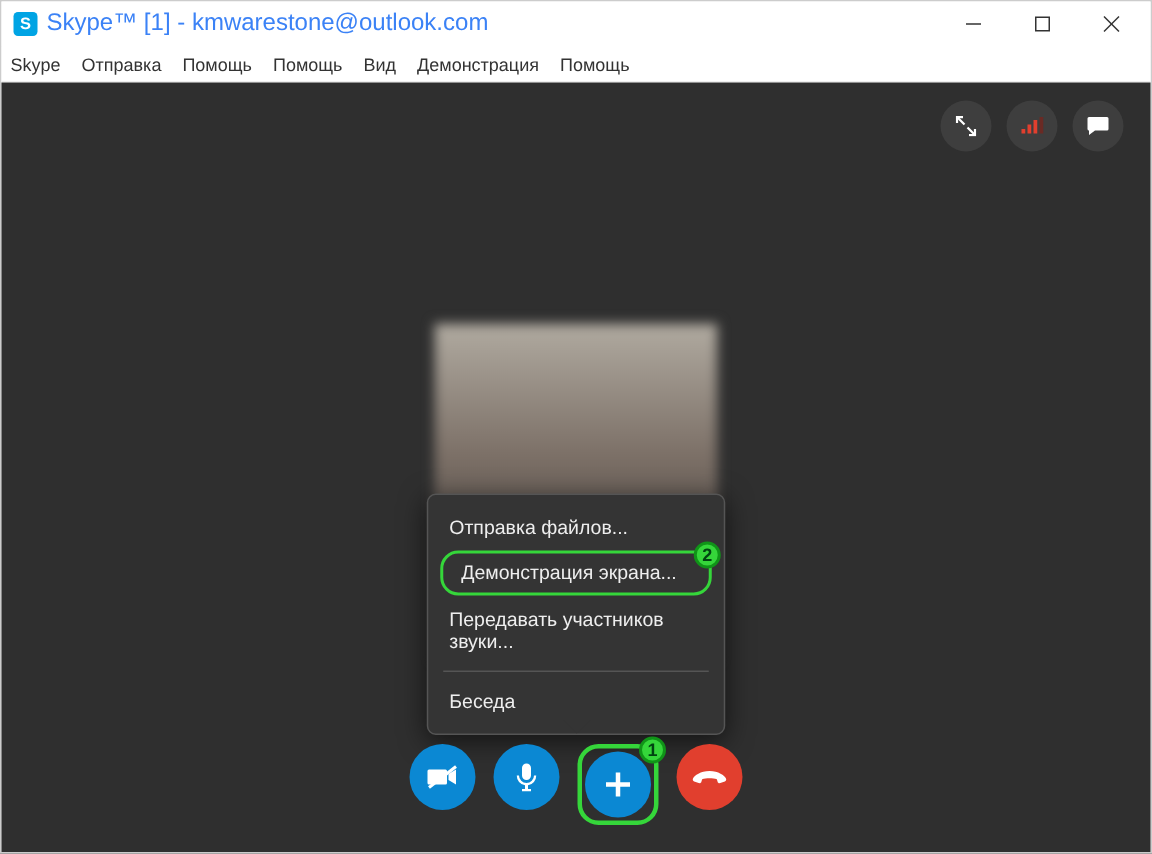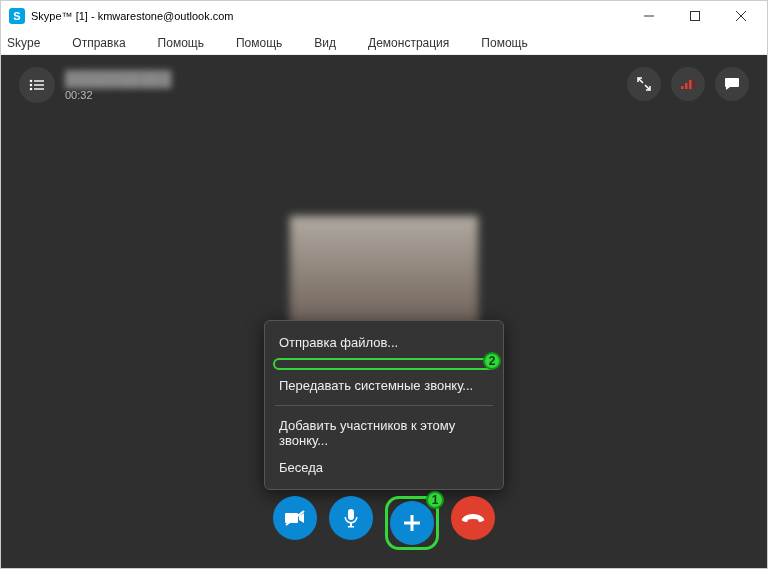--- a/index.html
+++ b/index.html
@@ -1,35 +1,35 @@
 <!DOCTYPE html>
 <html><head>
 <meta charset="utf-8">
 <style>
   * { box-sizing: border-box; margin: 0; padding: 0; }
   body { font-family: "Segoe UI", Tahoma, sans-serif; background: #fff; }
   .window { width: 768px; height: 569px; border: 1px solid #ccc; display: flex; flex-direction: column; }
   .titlebar { height: 30px; display: flex; align-items: center; padding: 0 8px; background: #fff; }
   .titlebar .app-icon { width: 16px; height: 16px; background: #00a4e4; border-radius: 3px; margin-right: 6px; display:flex; align-items:center; justify-content:center; color:#fff; font-size:11px; font-weight:bold;}
-  .titlebar .title { font-size: 11px; color: #000000; flex: 1; }
+  .titlebar .title { font-size: 16px; color: #3b82f6; flex: 1; }
   .win-controls { display: flex; gap: 18px; margin-right: 4px; }
   .win-btn { width: 28px; height: 20px; display:flex; align-items:center; justify-content:center; cursor:pointer; }
   .win-btn svg { stroke: #333; stroke-width: 1; fill: none; }
-  .menubar { height: 24px; display: flex; align-items: center; padding: 0 6px; gap: 32px; background: #fff; border-bottom: 1px solid #eee; }
+  .menubar { height: 24px; display: flex; align-items: center; padding: 0 6px; gap: 14px; background: #fff; border-bottom: 1px solid #eee; }
   .menubar span { font-size: 12px; color: #333; cursor: pointer; }
   .call-area { flex: 1; background: #2f2f2f; position: relative; overflow: hidden; }
   .top-controls { position: absolute; top: 12px; left: 0; right: 0; display: flex; align-items: flex-start; padding: 0 18px; }
   .left-info { display: flex; align-items: center; gap: 10px; }
   .circ-btn { width: 36px; height: 36px; border-radius: 50%; background: #3e3e3e; display:flex; align-items:center; justify-content:center; cursor:pointer; }
   .circ-btn.sm { width: 34px; height: 34px; }
   .name-area .contact-name { color: #888; font-size: 15px; filter: blur(3px); }
   .name-area .duration { color: #bbb; font-size: 11px; margin-top: 2px; }
   .right-top { margin-left: auto; display: flex; gap: 10px; }
   .video-thumb { position: absolute; left: 50%; top: 160px; transform: translateX(-50%); width: 190px; height: 225px; background: linear-gradient(180deg,#b0aaa0 0%, #7b6f66 40%, #2c2c2c 100%); filter: blur(4px); border: 1px solid #444; }
-  .popup { position: absolute; left: 50%; transform: translateX(-50%); bottom: 78px; width: 240px; background: #343434; border: 1px solid #555; border-radius: 6px; box-shadow: 0 4px 18px rgba(0,0,0,.6); padding: 8px 0; }
+  .popup { position: absolute; left: 50%; transform: translateX(-50%); bottom: 78px; width: 199px; background: #343434; border: 1px solid #555; border-radius: 6px; box-shadow: 0 4px 18px rgba(0,0,0,.6); padding: 8px 0; }
   .popup::after { content:""; position:absolute; bottom:-9px; left:50%; margin-left:-9px; border:9px solid transparent; border-top-color:#343434; }
   .popup-item { padding: 6px 14px; color: #eee; font-size: 13px; cursor: pointer; }
   .popup-sep { height:1px; background:#555; margin: 6px 10px; }
   .popup-highlight { border: 2px solid #35d63a; border-radius: 12px; position: relative; padding: 4px 12px; margin: 2px 8px; }
   .badge { position:absolute; width:18px; height:18px; border-radius:50%; background:#35d63a; color:#041; font-size:12px; font-weight:bold; display:flex; align-items:center; justify-content:center; border:2px solid #109418;}
   .call-buttons { position: absolute; bottom: 18px; left: 50%; transform: translateX(-50%); display: flex; gap: 12px; }
   .call-btn { width: 44px; height: 44px; border-radius: 50%; display:flex; align-items:center; justify-content:center; cursor:pointer; }
   .call-btn.blue { background:#0b88d3; }
   .call-btn.red { background:#e13f2e; }
   .call-btn svg { fill:#fff; }
@@ -69,38 +69,20 @@
     <span>Помощь</span>
     <span>Помощь</span>
     <span>Вид</span>
     <span>Демонстрация</span>
     <span>Помощь</span>
   </div>
 
   <div class="call-area">
 
     <div class="top-controls">
-      <div class="left-info">
-        <div class="circ-btn">
-          <svg width="16" height="12" viewBox="0 0 16 12">
-              <g fill="#fff">
-                <circle cx="2" cy="2" r="1.3"></circle>
-                <rect x="5" y="1.3" width="10" height="1.4"></rect>
-                <circle cx="2" cy="6" r="1.3"></circle>
-                <rect x="5" y="5.3" width="10" height="1.4"></rect>
-                <circle cx="2" cy="10" r="1.3"></circle>
-                <rect x="5" y="9.3" width="10" height="1.4"></rect>
-              </g>
-            </svg>
-        </div>
-        <div class="name-area">
-          <div class="contact-name">██████████</div>
-          <div class="duration">00:32</div>
-        </div>
-      </div>
       <div class="right-top">
         <div class="circ-btn sm">
           <svg width="14" height="14" viewBox="0 0 14 14" fill="none" stroke="#fff" stroke-width="1.5">
               <path d="M1 5V1h4M13 9v4H9"></path>
               <path d="M1 1l5 5M13 13l-5-5"></path>
             </svg>
         </div>
         <div class="circ-btn sm">
           <svg width="16" height="12" viewBox="0 0 16 12">
               <g fill="#e13f2e">
@@ -117,25 +99,25 @@
             </svg>
         </div>
       </div>
     </div>
 
     <div class="video-thumb"></div>
 
     <div class="popup">
       <div class="popup-item">Отправка файлов...</div>
       <div class="popup-highlight">
+        <span style="color:#eee;font-size:13px;">Демонстрация экрана...</span>
         <span class="badge" style="top:-8px; right:-8px;">2</span>
       </div>
-      <div class="popup-item">Передавать системные звонку...</div>
+      <div class="popup-item">Передавать участников звуки...</div>
       <div class="popup-sep"></div>
-      <div class="popup-item">Добавить участников к этому звонку...</div>
       <div class="popup-item">Беседа</div>
     </div>
 
     <div class="call-buttons">
       <div class="call-btn blue">
         <svg width="22" height="16" viewBox="0 0 22 16">
             <path d="M2 3h11a1 1 0 011 1v8a1 1 0 01-1 1H2a1 1 0 01-1-1V4a1 1 0 011-1zm13 3l5-3v10l-5-3V6z"></path>
             <line x1="2" y1="15" x2="20" y2="1" stroke="#fff" stroke-width="2"></line>
           </svg>
       </div>

